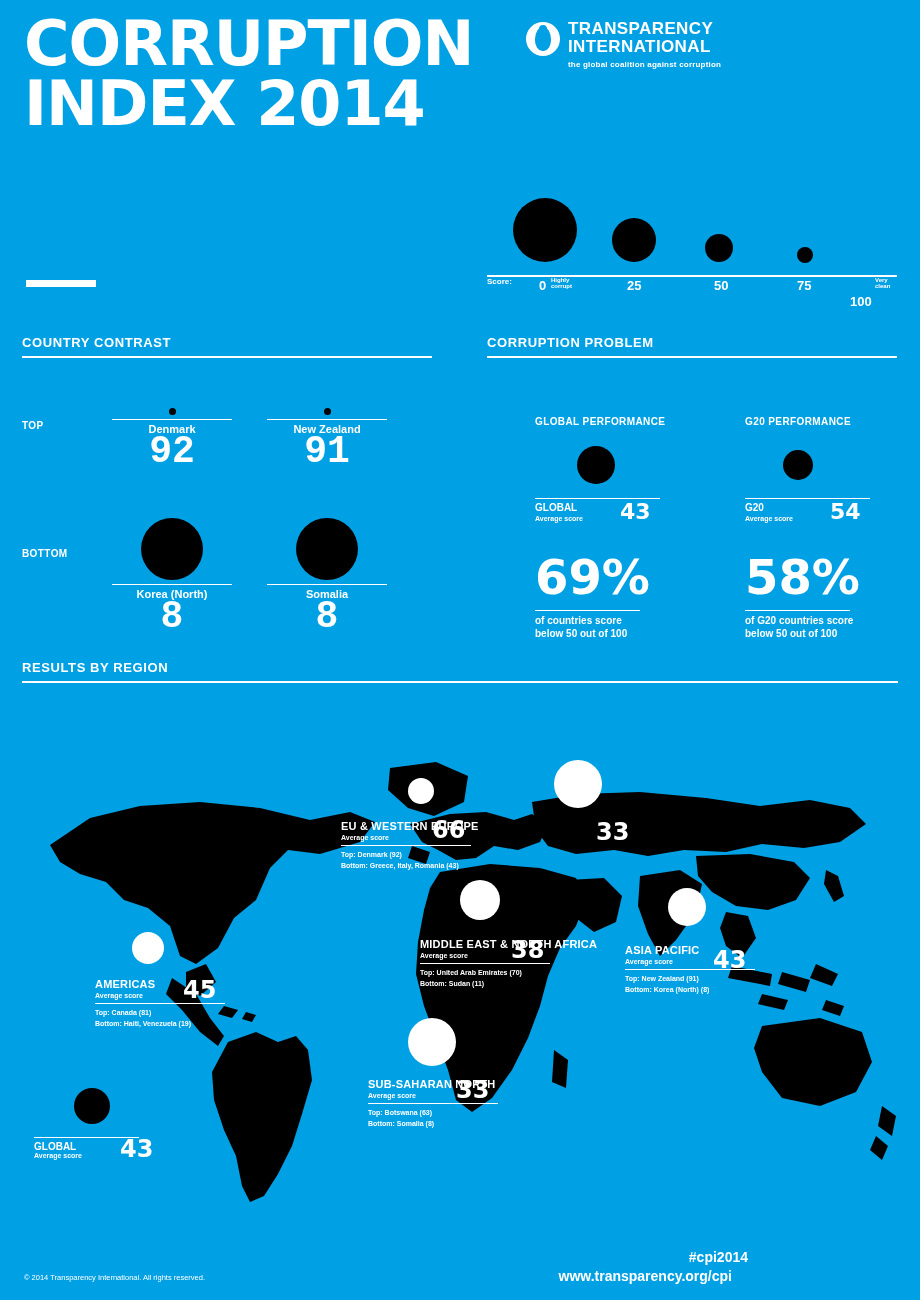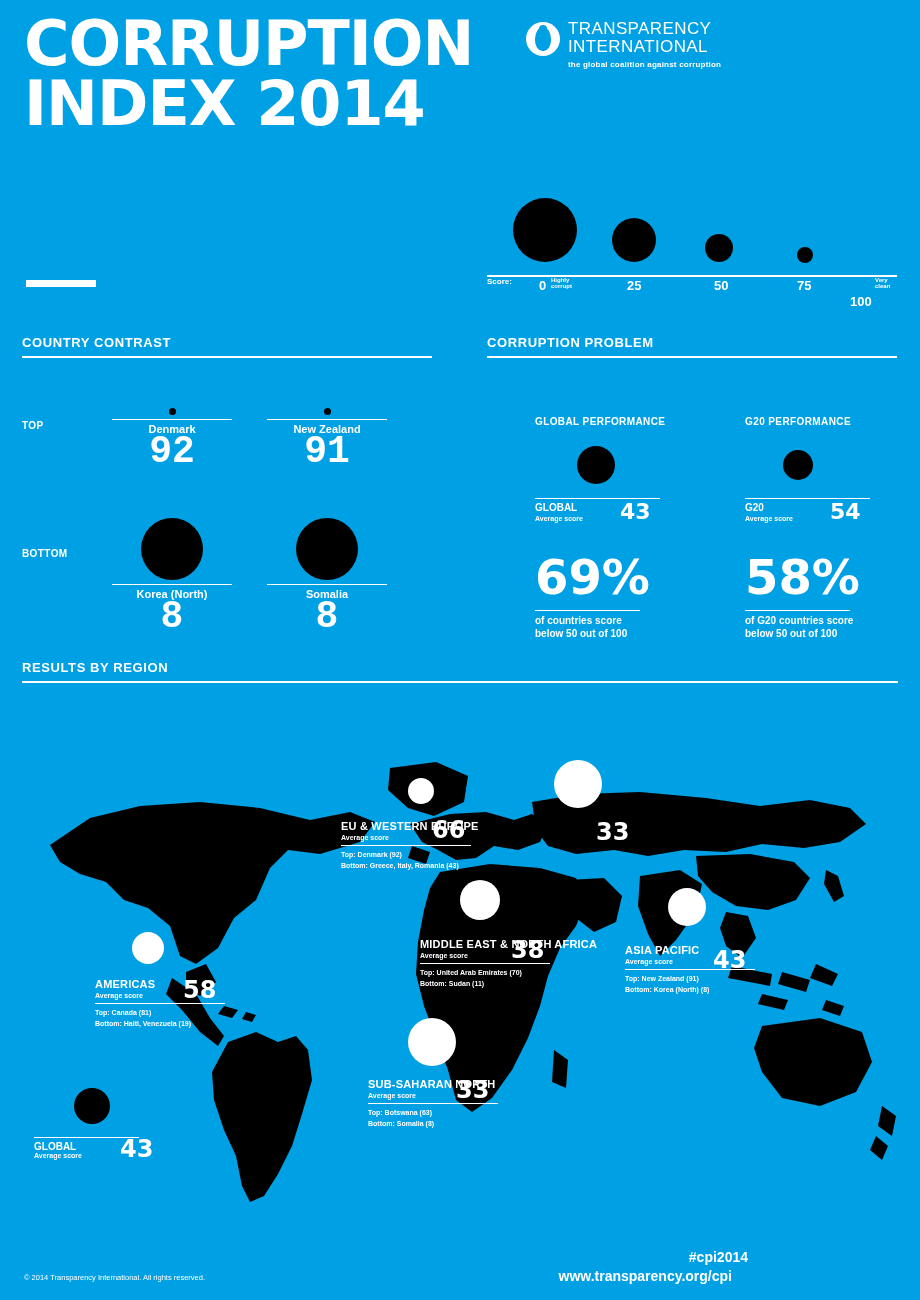--- a/index.html
+++ b/index.html
@@ -43,21 +43,21 @@
     content:"";position:absolute;left:9px;top:5px;width:16px;height:24px;
     border-radius:50% 50% 45% 45%;
     background:#00A0E4;
   }
   .logo-mark:before{
     content:"";position:absolute;left:13px;top:3px;width:8px;height:8px;border-radius:50%;
     background:#00A0E4;z-index:2;
   }
   .logo-text{
     margin-left:34px;
-    font-weight:normal;font-size:17px;line-height:1.08;letter-spacing:0.4px;
+    font-weight:bold;font-size:17px;line-height:1.08;letter-spacing:0.4px;
   }
   .logo-sub{
     margin-left:34px;margin-top:3px;font-size:8px;letter-spacing:0.2px;font-weight:bold;
   }
 
   
   .scale{position:absolute;left:487px;top:190px;width:410px;height:100px;}
   .scale .dot{position:absolute;border-radius:50%;background:#000;}
   .scale-line{position:absolute;left:0;top:85px;width:410px;height:2px;background:#fff;}
   .scale-label{position:absolute;font-size:8px;font-weight:bold;color:#fff;}
@@ -323,21 +323,21 @@
     <div class="rg-score" style="left:713px;top:248px;">43</div>
 
     <div class="bubble" style="left:132px;top:232px;width:32px;height:32px;"></div>
     <div class="rg" style="left:95px;top:278px;">
       <div class="rg-name">AMERICAS</div>
       <div class="rg-avg">Average score</div>
       <div class="rg-rule"></div>
       <div class="rg-det">Top: Canada (81)</div>
       <div class="rg-det">Bottom: Haiti, Venezuela (19)</div>
     </div>
-    <div class="rg-score" style="left:183px;top:278px;">58</div>
+    <div class="rg-score" style="left:183px;top:278px;">45</div>
 
     <div class="bubble" style="left:408px;top:318px;width:48px;height:48px;"></div>
     <div class="rg" style="left:368px;top:378px;">
       <div class="rg-name">SUB-SAHARAN NORTH</div>
       <div class="rg-avg">Average score</div>
       <div class="rg-rule"></div>
       <div class="rg-det">Top: Botswana (63)</div>
       <div class="rg-det">Bottom: Somalia (8)</div>
     </div>
     <div class="rg-score" style="left:456px;top:378px;">33</div>

